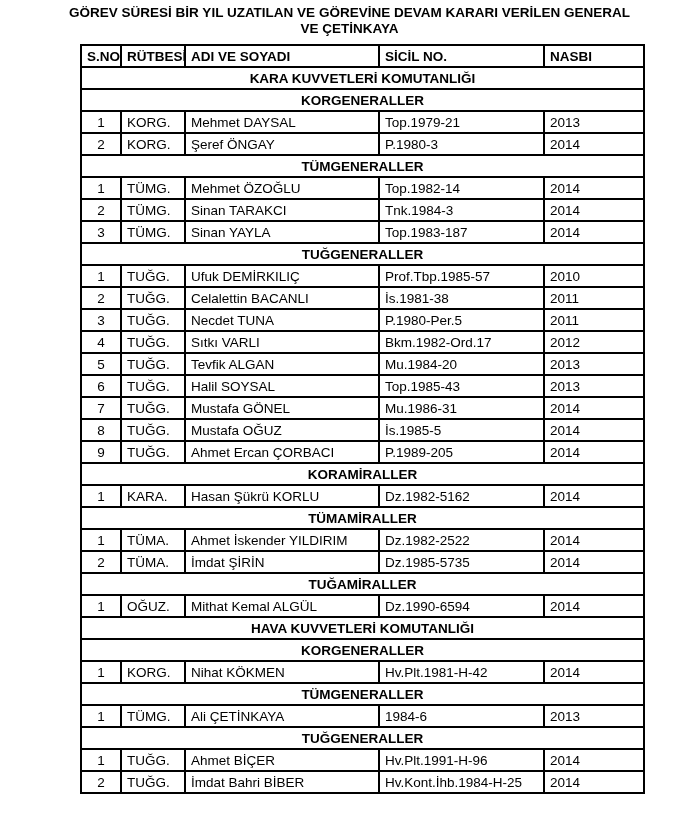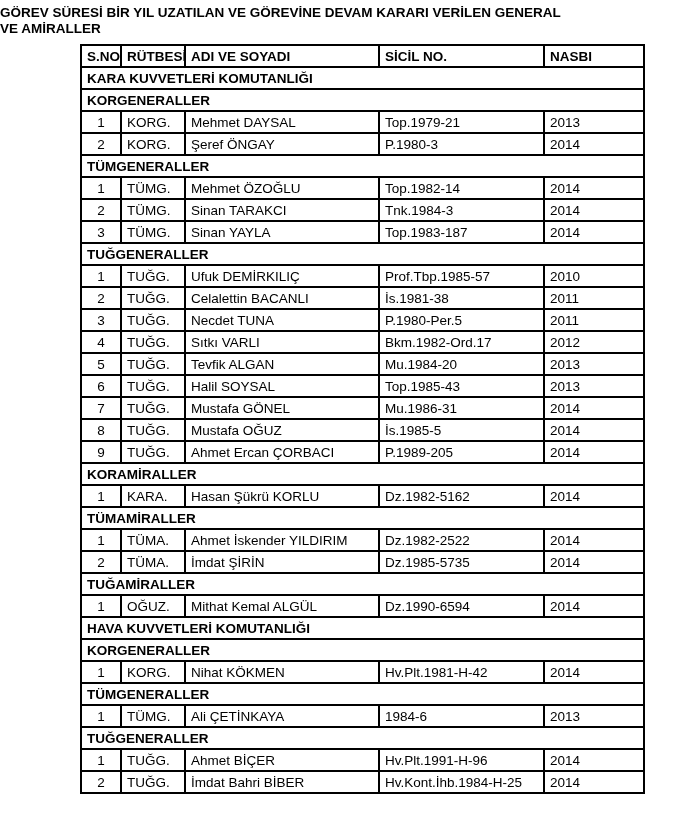--- a/index.html
+++ b/index.html
@@ -12,20 +12,21 @@
   }
   .page {
     position: relative;
     width: 699px;
     height: 825px;
     background: #ffffff;
     overflow: hidden;
   }
   .doc-title {
     padding-top: 5px;
+    text-align: center;
     font-weight: bold;
     font-size: 13.5px;
     line-height: 16px;
     letter-spacing: 0px;
   }
   table.roster {
     margin-left: 80px;
     margin-top: 7px;
     width: 563px;
     border-collapse: collapse;
@@ -41,38 +42,38 @@
     overflow: hidden;
     white-space: nowrap;
     vertical-align: middle;
   }
   table.roster th {
     text-align: left;
     font-weight: bold;
   }
   td.section {
     font-weight: bold;
-    text-align: left;
+    text-align: center;
     padding-left: 4px;
   }
   td.c-sno { text-align: center; padding-left: 1px; padding-right: 1px; }
   col.w0 { width: 40px; }
   col.w1 { width: 64px; }
   col.w2 { width: 194px; }
   col.w3 { width: 165px; }
   col.w4 { width: 100px; }
 </style>
 </head>
 <body>
 
 <div class="page">
 
   <div class="doc-title">
     <div>GÖREV SÜRESİ BİR YIL UZATILAN VE GÖREVİNE DEVAM KARARI VERİLEN GENERAL</div>
-    <div>VE AMİRALLER</div>
+    <div>VE ÇETİNKAYA</div>
   </div>
 
   <table class="roster">
     <colgroup>
       <col class="w0">
         <col class="w1">
         <col class="w2">
         <col class="w3">
         <col class="w4">
     </colgroup>

